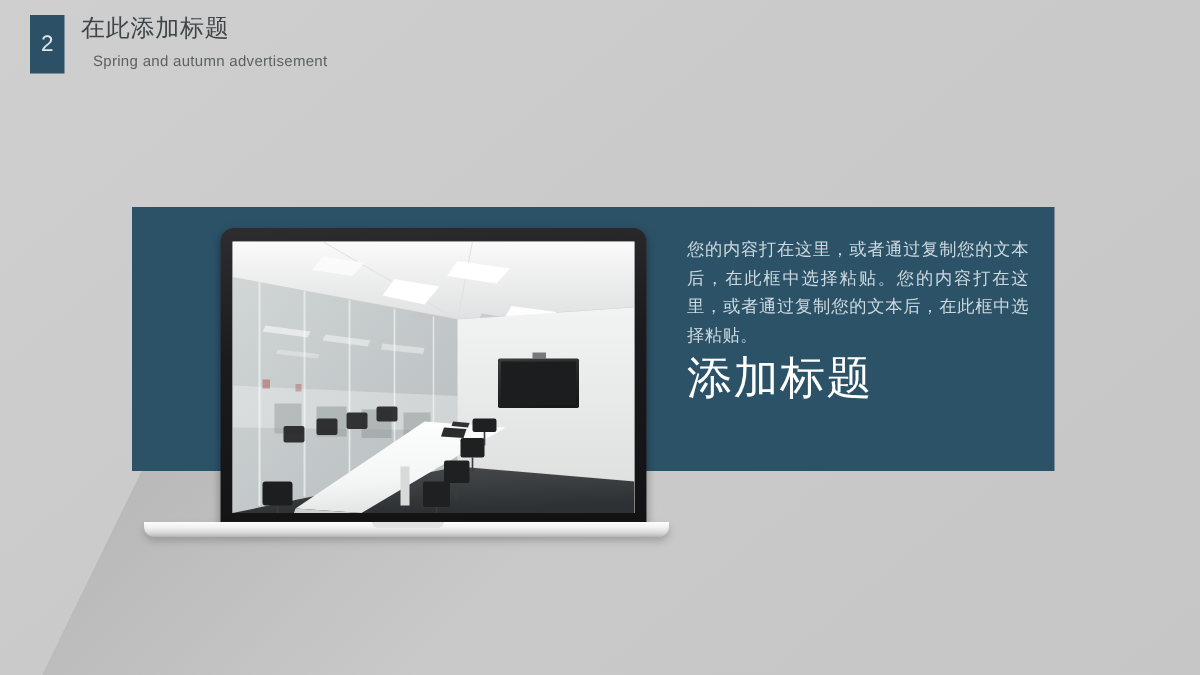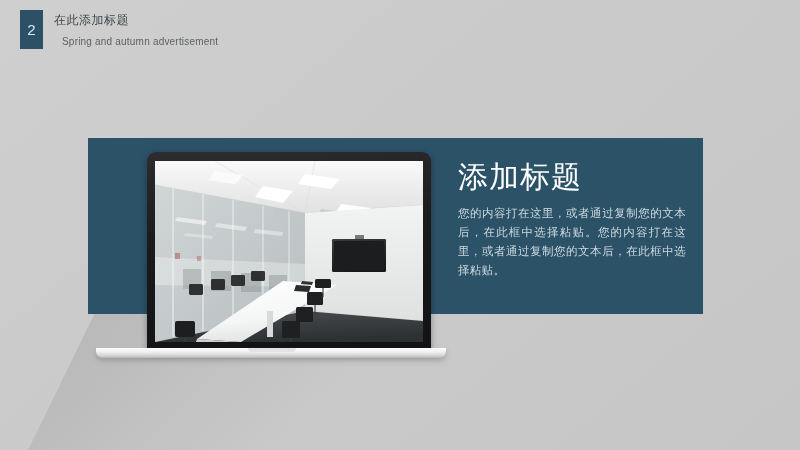--- a/index.html
+++ b/index.html
@@ -43,21 +43,21 @@
     color: #dfe8ec;
     font-size: 15px;
     line-height: 39px;
     text-align: center;
     letter-spacing: 0;
   }
   #header-title {
     position: absolute;
     left: 54px;
     top: 9px;
-    font-size: 12px;
+    font-size: 16px;
     line-height: 22px;
     color: #3e4549;
     font-weight: normal;
     letter-spacing: 0.5px;
     white-space: nowrap;
   }
   #header-subtitle {
     position: absolute;
     left: 62px;
     top: 35px;
@@ -172,22 +172,22 @@
   <div id="header">
     <div id="slide-number-badge">2</div>
     <div id="header-title">在此添加标题</div>
     <div id="header-subtitle">Spring and autumn advertisement</div>
   </div>
 
   <div id="laptop-shadow-diag"></div>
 
   <div id="content-panel">
     <div id="text-block">
+      <div id="panel-body">您的内容打在这里，或者通过复制您的文本后，在此框中选择粘贴。您的内容打在这里，或者通过复制您的文本后，在此框中选择粘贴。</div>
       <div id="panel-title">添加标题</div>
-      <div id="panel-body">您的内容打在这里，或者通过复制您的文本后，在此框中选择粘贴。您的内容打在这里，或者通过复制您的文本后，在此框中选择粘贴。</div>
     </div>
   </div>
 
   <div id="laptop">
 
     <div id="laptop-lid">
       <div id="laptop-screen">
 
         <svg class="room-svg" viewBox="0 0 268 181" preserveAspectRatio="xMidYMid slice">
           <defs>

